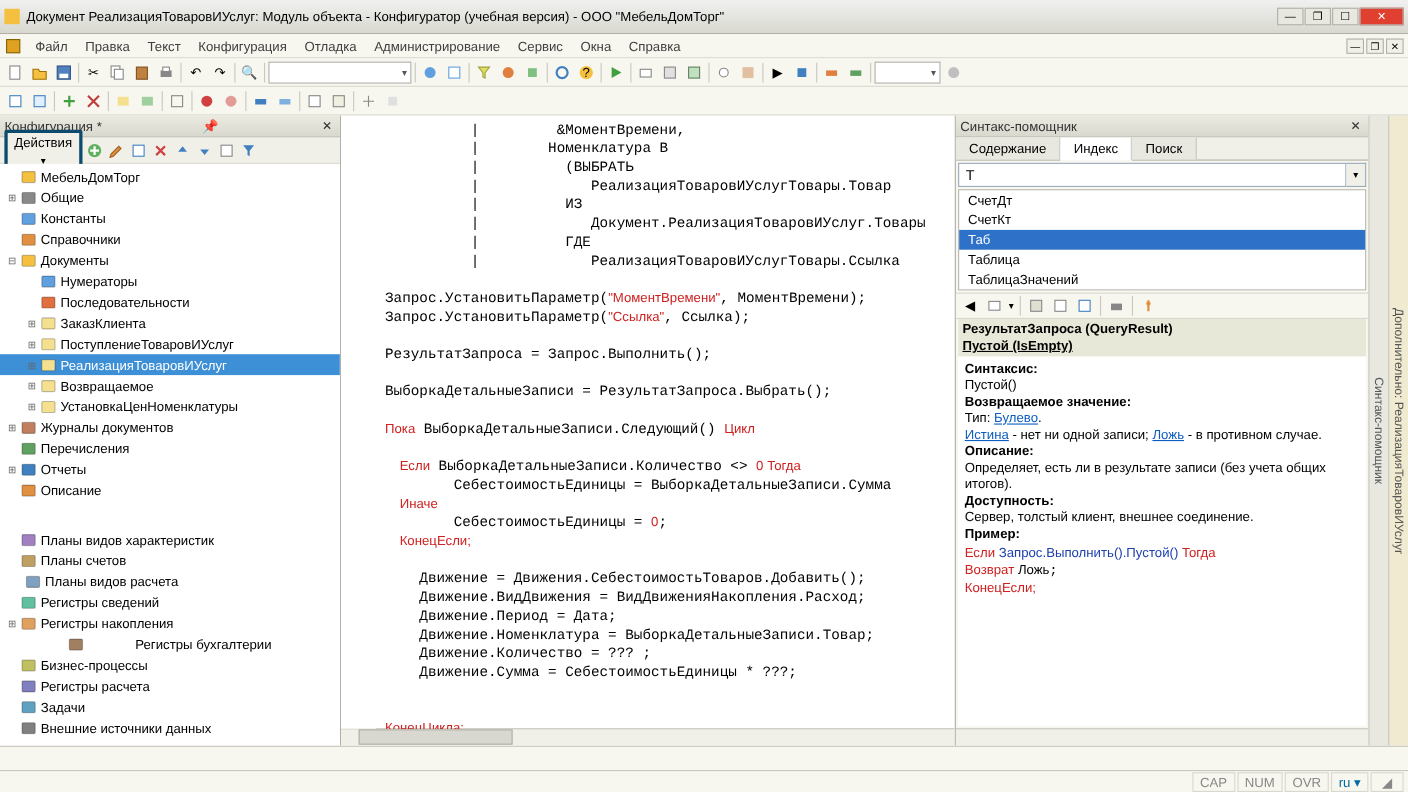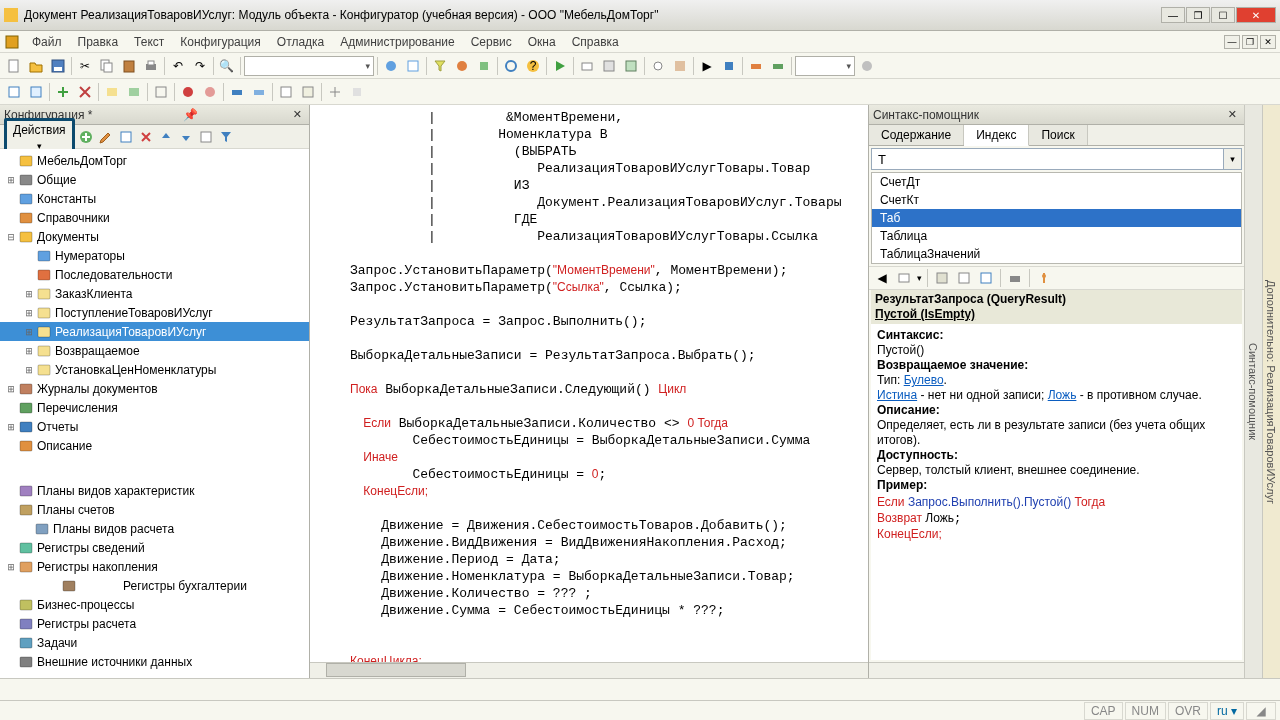--- a/index.html
+++ b/index.html
@@ -539,21 +539,21 @@
         </div>
         <div class="tree-row" style="padding-left: 4px;">
           <span class="tree-exp"></span>
           <span class="tree-ico">
             <svg width="14" height="12">
               <rect x="1" y="1" width="12" height="10" rx="1" fill="#c0a060" stroke="#00000040"></rect>
             </svg>
           </span>
           <span class="tree-label">Планы счетов</span>
         </div>
-        <div class="tree-row" style="padding-left: 20px;">
+        <div class="tree-row" style="padding-left: 8px;">
           <span class="tree-exp"></span>
           <span class="tree-ico">
             <svg width="14" height="12">
               <rect x="1" y="1" width="12" height="10" rx="1" fill="#80a0c0" stroke="#00000040"></rect>
             </svg>
           </span>
           <span class="tree-label">Планы видов расчета</span>
         </div>
         <div class="tree-row" style="padding-left: 4px;">
           <span class="tree-exp"></span>

